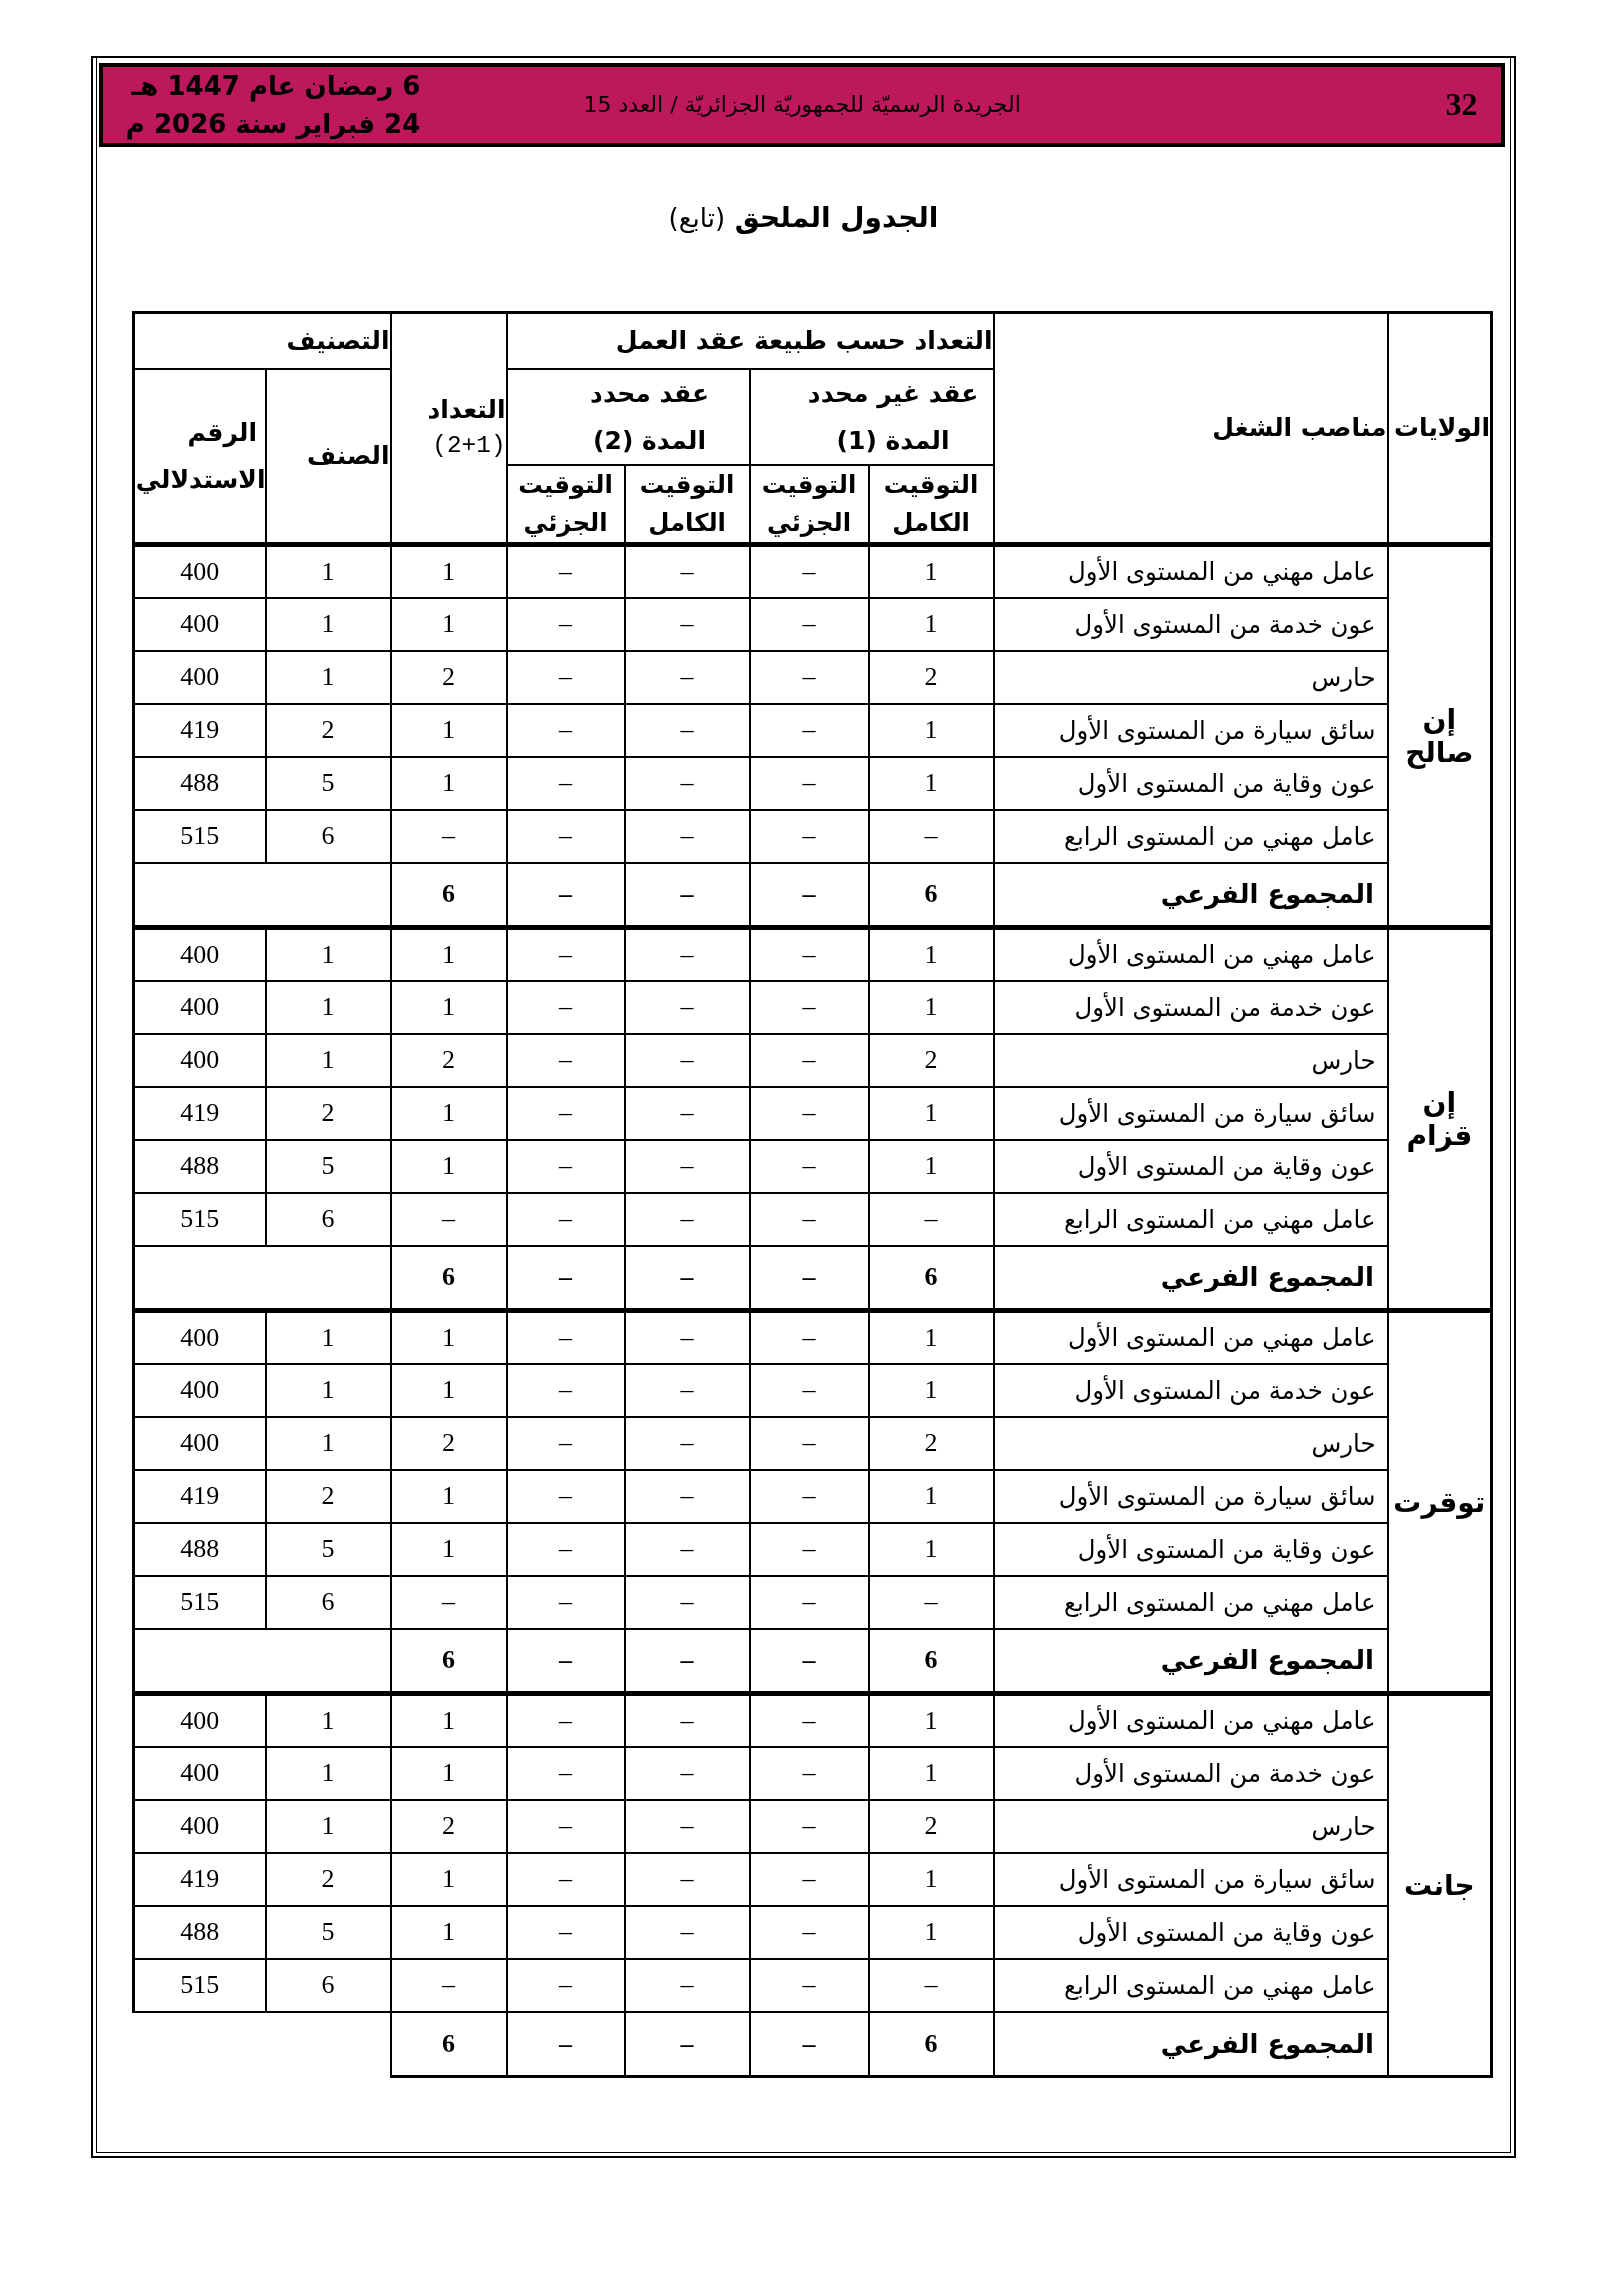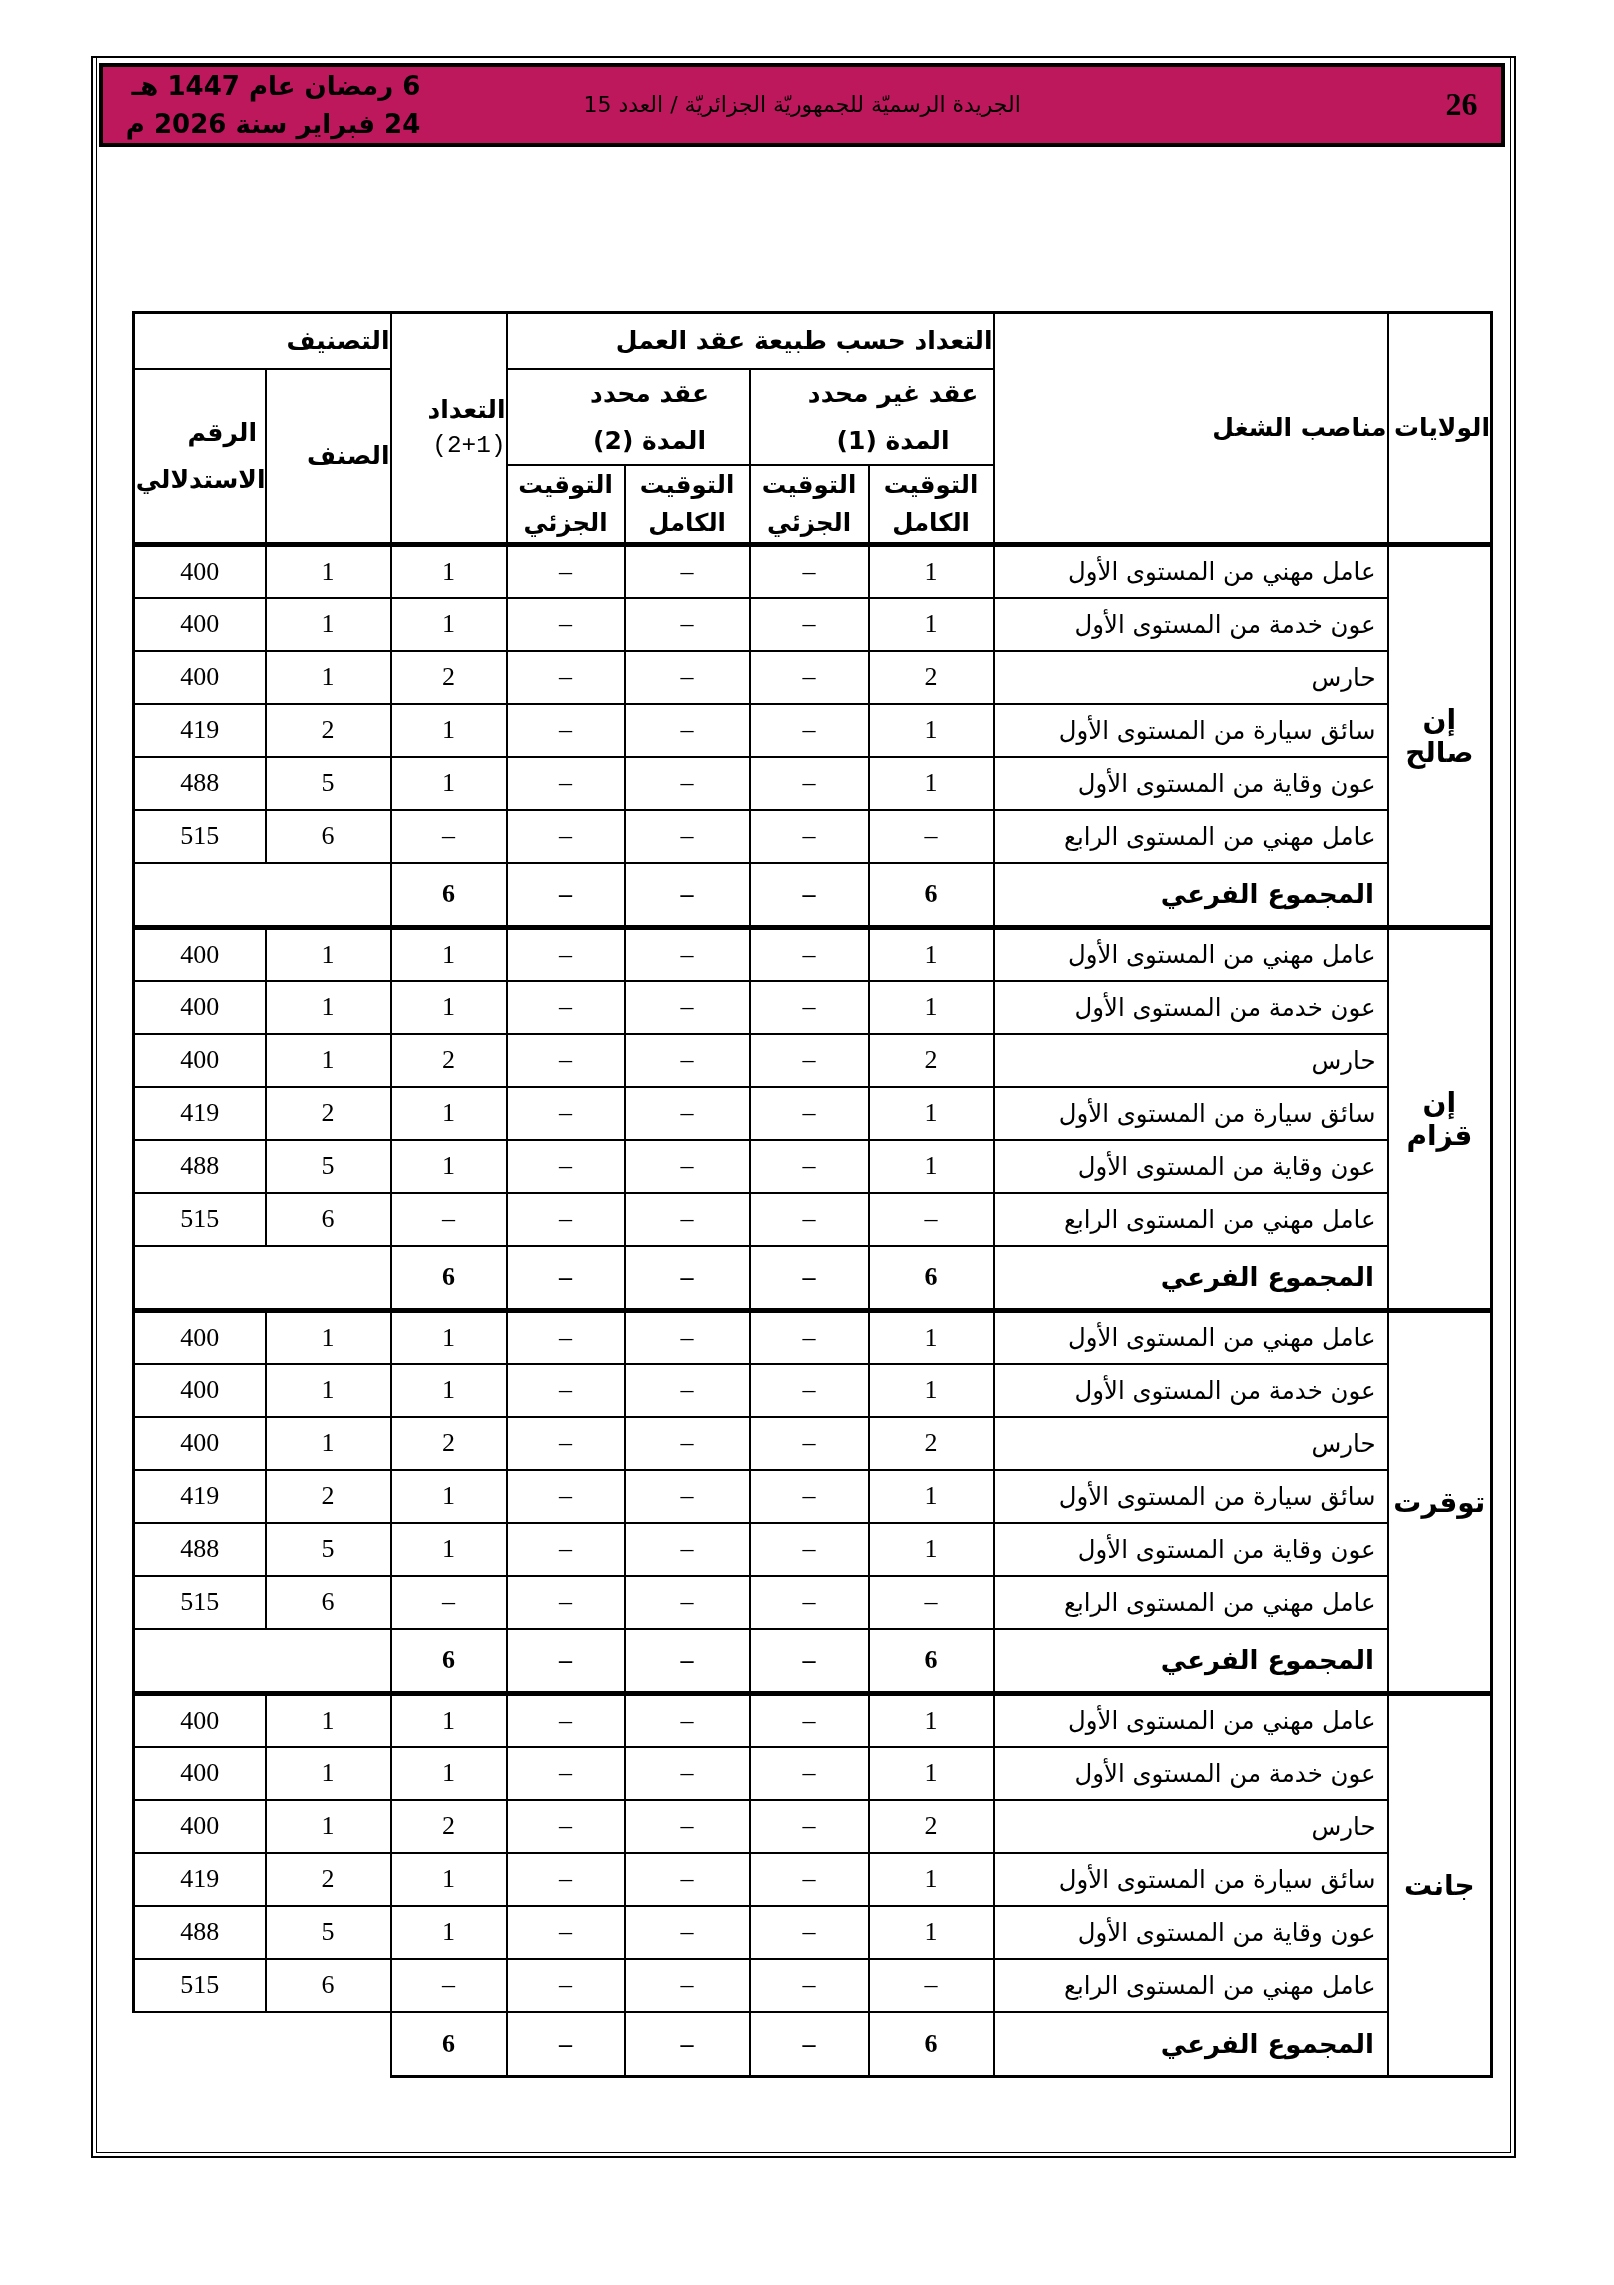--- a/index.html
+++ b/index.html
@@ -82,23 +82,27 @@
 
 <div class="page-frame">
   <div class="frame-inner"></div>
 
   <div class="header-bar">
     <div class="dates">
       <div>6 رمضان عام 1447 هـ</div>
       <div>24 فبراير سنة 2026 م</div>
     </div>
     <div class="journal-title">الجريدة الرسميّة للجمهوريّة الجزائريّة / العدد 15</div>
-    <div class="page-number">26</div>
+    <div class="page-number">32</div>
   </div>
 
+  <div class="doc-title">
+    <span>الجدول الملحق</span>
+    <span class="suffix">(تابع)</span>
+  </div>
 
   <table class="staffing">
     <colgroup>
       <col style="width:104px">
         <col style="width:394px">
         <col style="width:125px">
       <col style="width:119px">
         <col style="width:125px">
         <col style="width:118px">
       <col style="width:116px">

